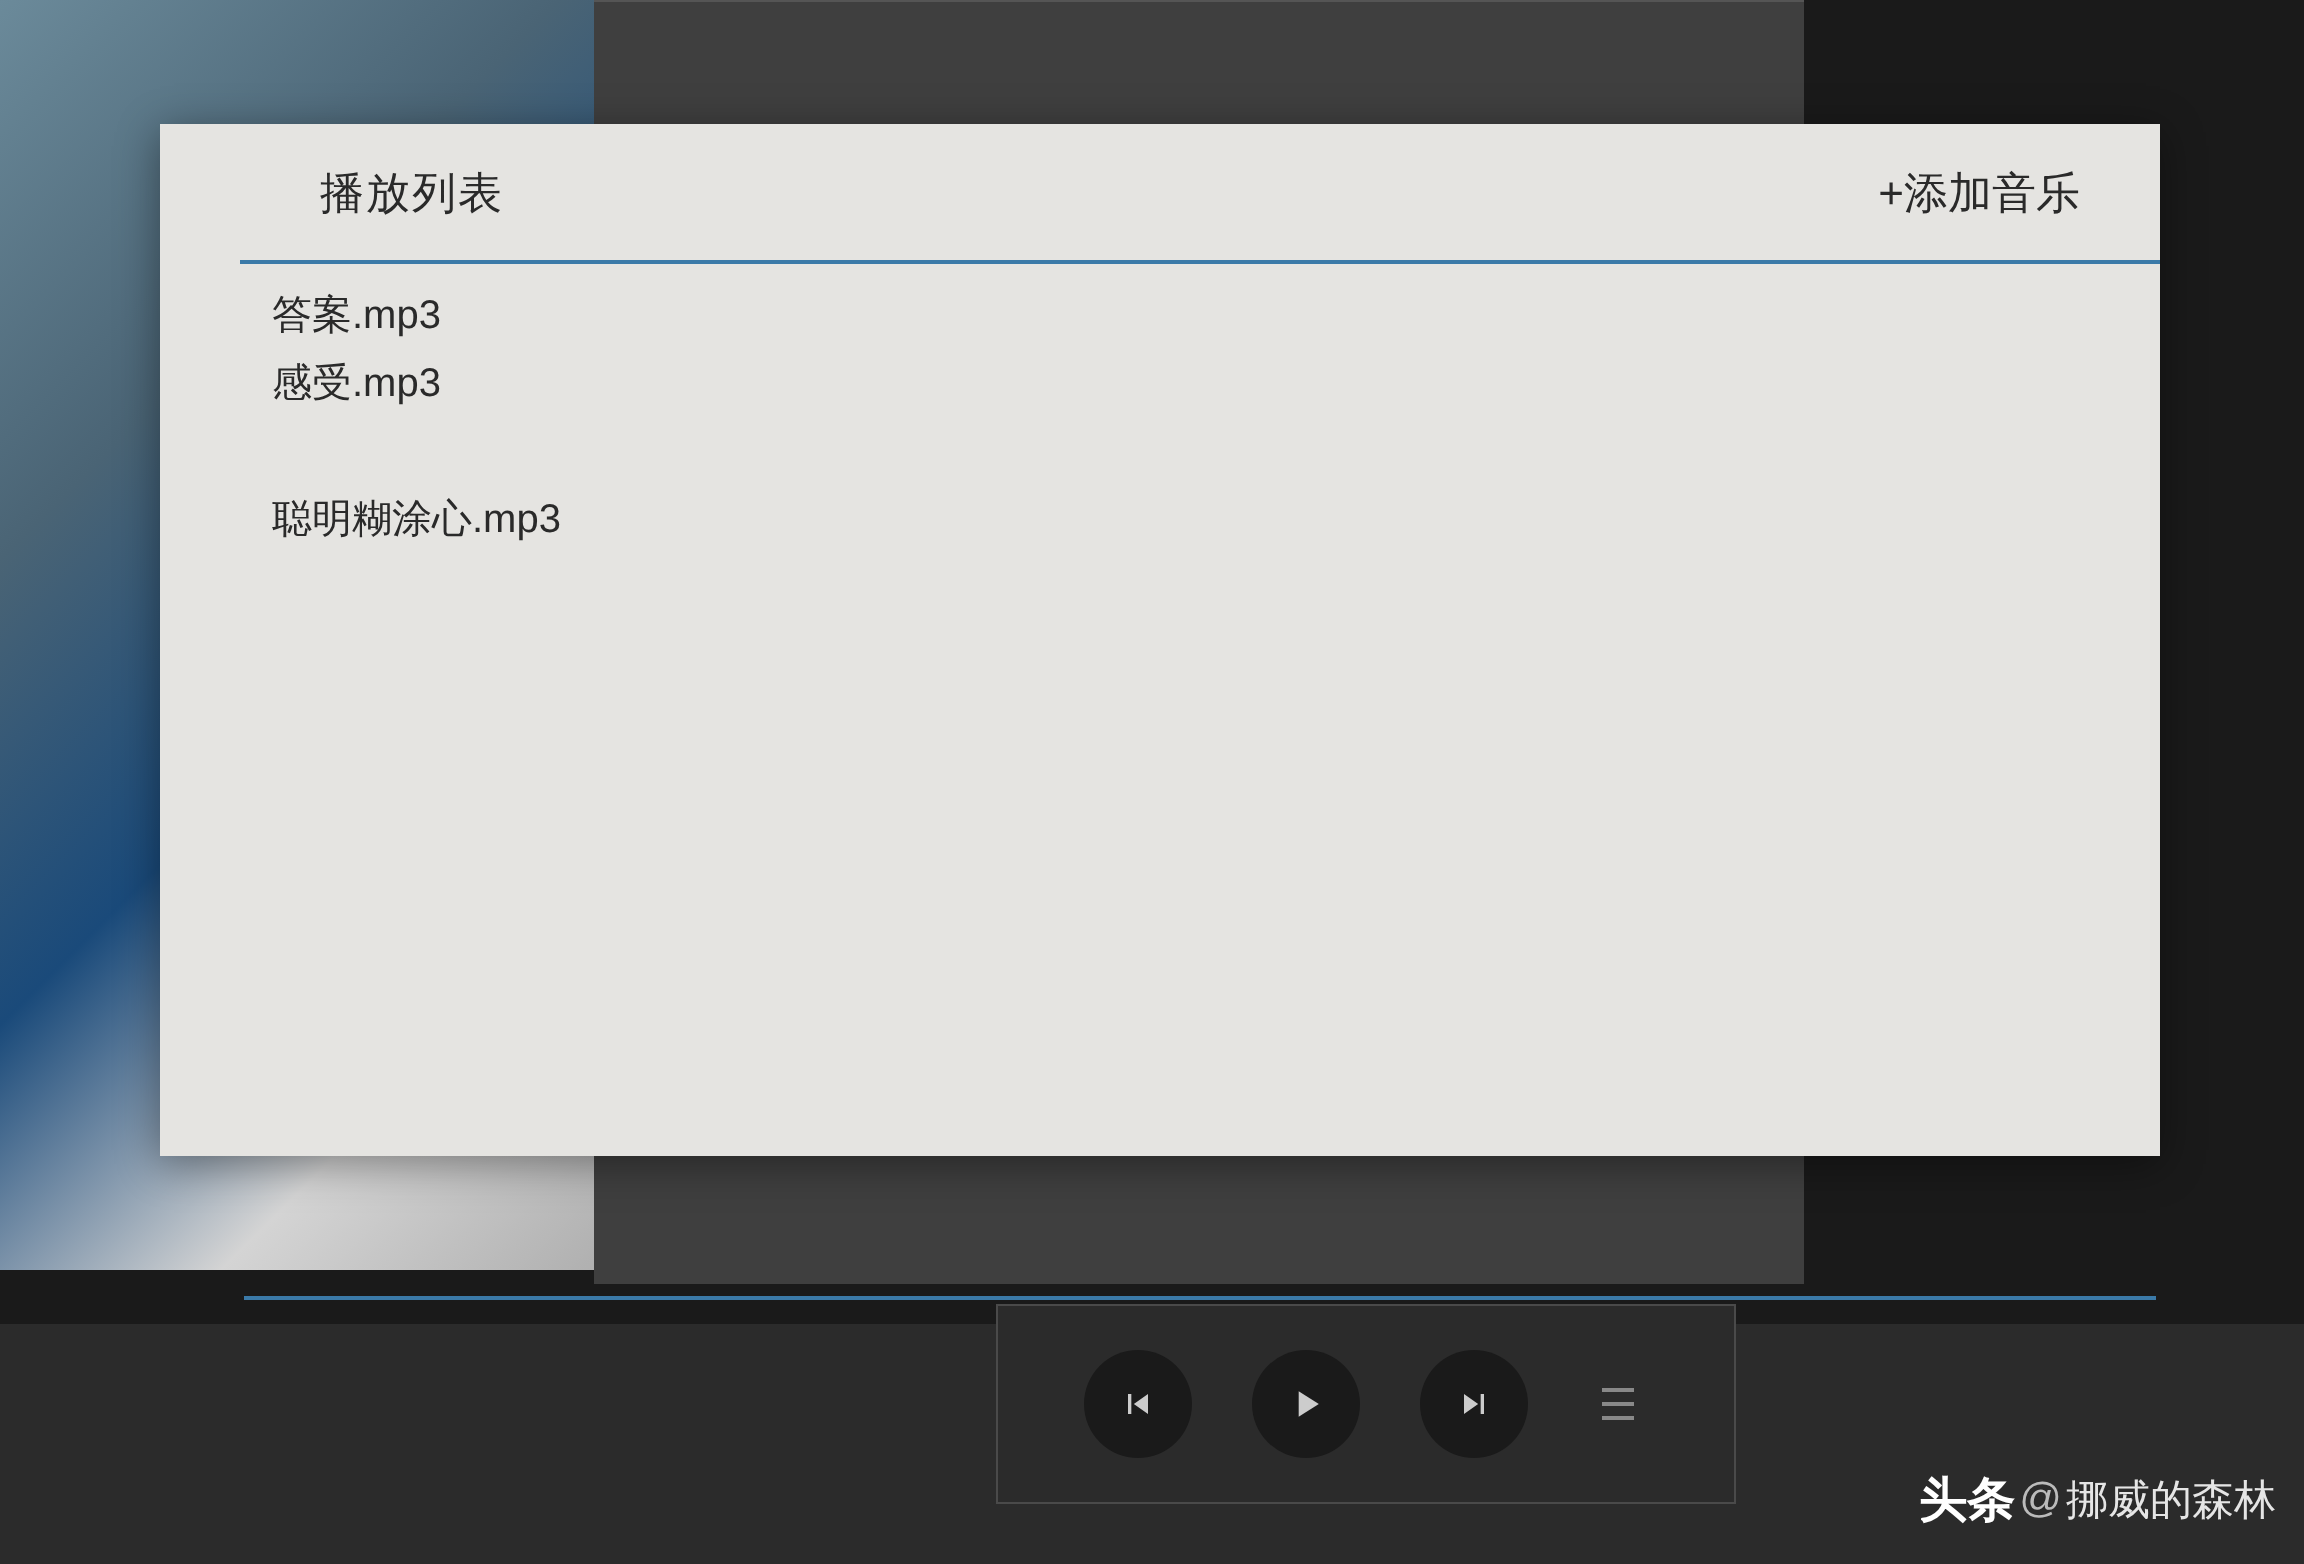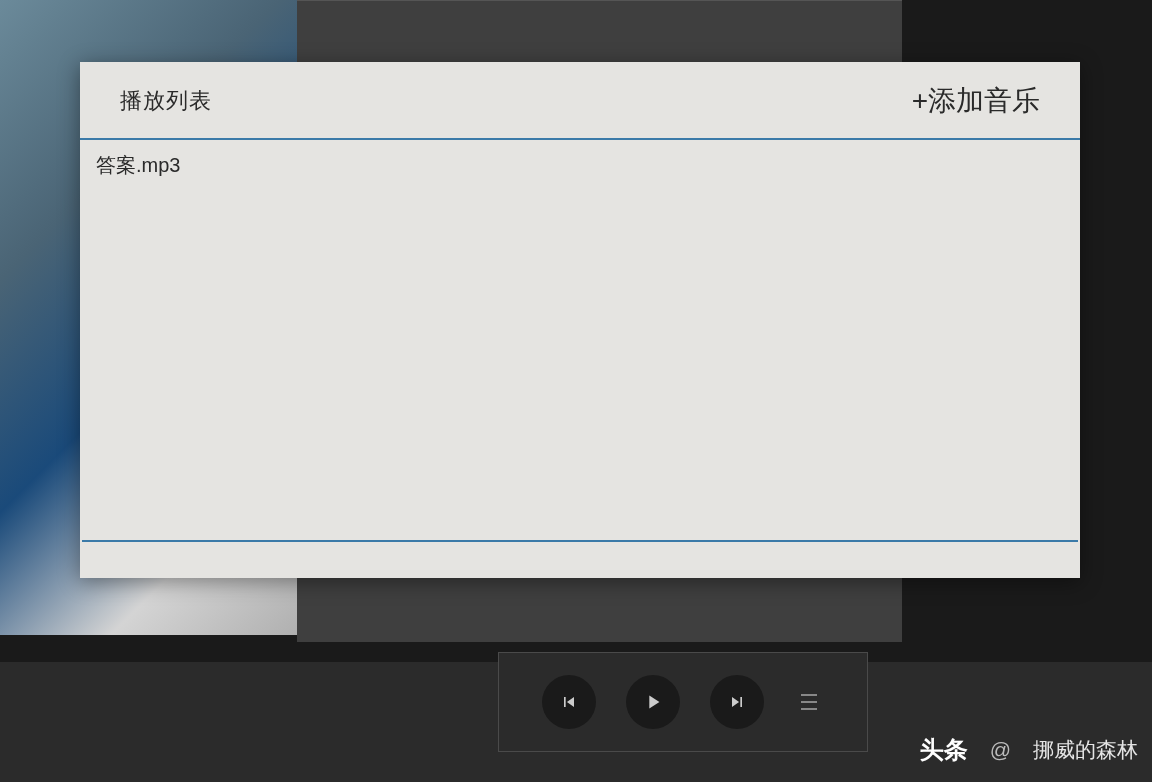--- a/index.html
+++ b/index.html
@@ -82,41 +82,42 @@
       background: #888;
     }
     .playlist-panel {
       position: absolute;
       left: 80px;
       top: 62px;
       width: 1000px;
       height: 516px;
       background: #e5e4e1;
       box-shadow: 0 4px 20px rgba(0,0,0,0.4);
+      padding-left: 40px;
     }
     .playlist-header {
       display: flex;
       justify-content: space-between;
       align-items: center;
       padding: 20px 40px 18px 40px;
       border-bottom: 2px solid #3b7aa8;
     }
     .playlist-title {
       font-size: 22px;
       color: #2a2a2a;
       letter-spacing: 1px;
     }
     .add-music {
-      font-size: 28px;
+      font-size: 22px;
       color: #2a2a2a;
       cursor: pointer;
     }
     .playlist-body {
       padding: 8px 0 0 0;
-      height: 400px;
+      height: 516px;
     }
     .track-row {
       display: flex;
       align-items: center;
       padding: 4px 30px 4px 4px;
       height: 34px;
       cursor: pointer;
     }
     .track-indicator {
       width: 4px;
@@ -143,21 +144,21 @@
     .playlist-footer-line {
       border-top: 2px solid #3b7aa8;
       margin: 0 2px;
     }
     .watermark {
       position: absolute;
       right: 14px;
       bottom: 16px;
       display: flex;
       align-items: center;
-      gap: 22px;
+      gap: 2px;
       color: #e5e5e5;
       font-size: 21px;
       text-align: right;
     }
     .watermark .brand {
       font-weight: 900;
       font-size: 24px;
       color: #fff;
     }
     .watermark .at { color: #bbb; }
@@ -200,23 +201,28 @@
     <div class="playlist-title">播放列表</div>
     <div class="add-music">+添加音乐</div>
   </div>
   <div class="playlist-body" id="playlist-body">
       <div class="track-row">
         <div class="track-indicator"></div>
         <div class="track-name">答案.mp3</div>
       </div>
       <div class="track-row">
         <div class="track-indicator"></div>
-      </div>
-      <div class="track-row">
-        <div class="track-indicator"></div>
+        <div class="track-name">感受.mp3</div>
+      </div>
+      <div class="track-row">
+        <div class="track-indicator"></div>
+      </div>
+      <div class="track-row">
+        <div class="track-indicator"></div>
+        <div class="track-name">聪明糊涂心.mp3</div>
       </div>
     </div>
   <div class="playlist-footer-line"></div>
 </div>
 
 <div class="watermark">
   <span class="brand">头条</span>
   <span class="at">@</span>
   <span>挪威的森林</span>
 </div>

